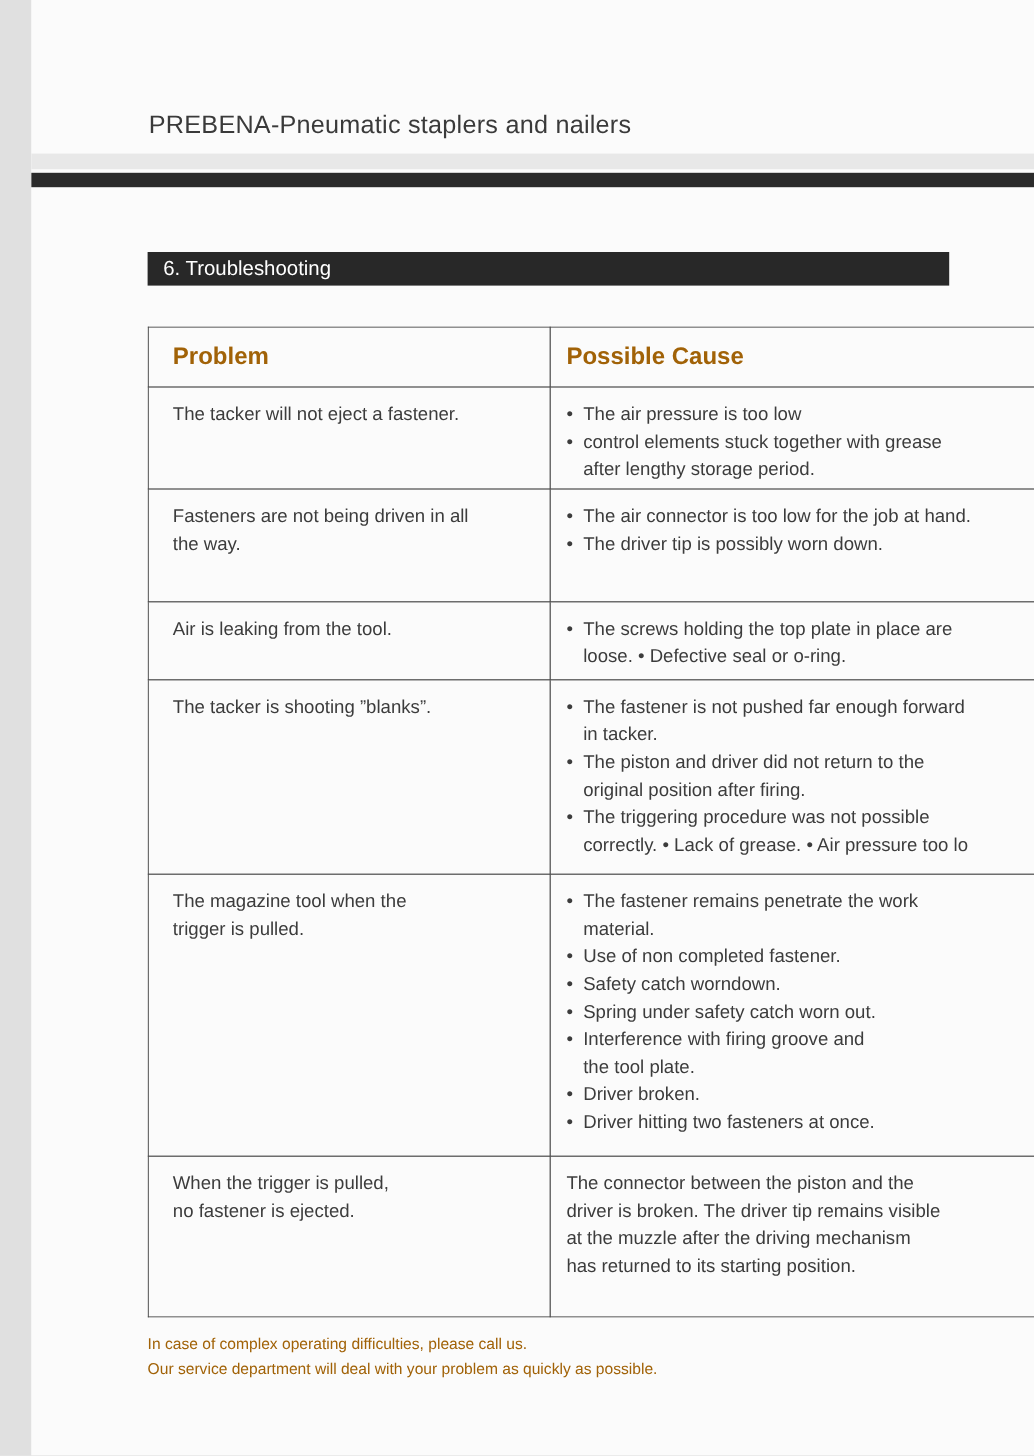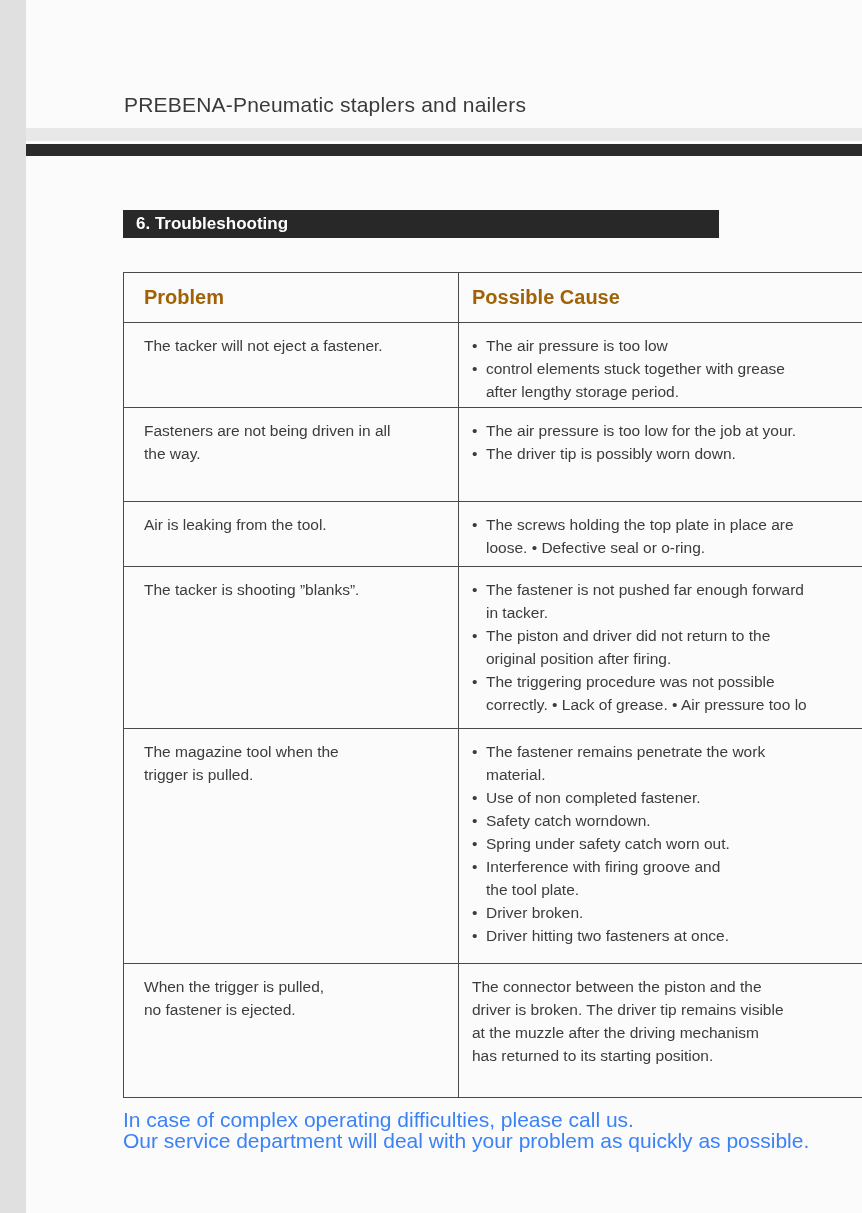--- a/index.html
+++ b/index.html
@@ -14,23 +14,23 @@
     color:var(--text);
     margin-left:26px;
   }
   .doc-title{
     position:absolute; left:98px; top:93px;
     font-size:21px; letter-spacing:.2px; color:#3a3a3a; white-space:nowrap;
   }
   .band-gray{position:absolute; left:0; top:128px; width:862px; height:13px; background:var(--band-gray);}
   .band-dark{position:absolute; left:0; top:144px; width:862px; height:12px; background:var(--band-dark);}
   .section-bar{
-    position:absolute; left:97px; top:210px; width:596px; height:28px;
+    position:absolute; left:97px; top:210px; width:668px; height:28px;
     background:var(--bar-dark); color:var(--bar-text);
-    font-size:17px; font-weight:bold; line-height:28px; padding-left:13px; box-sizing:border-box;
+    font-size:17px; font-weight:normal; line-height:28px; padding-left:13px; box-sizing:border-box;
     white-space:nowrap;
   }
   .table-wrap{position:absolute; left:97px; top:272px; width:765px; overflow:hidden;}
   table.ts{
     border-collapse:collapse; table-layout:fixed; width:800px;
     font-size:15.5px; color:var(--text);
   }
   table.ts th, table.ts td{
     border:1px solid var(--border); vertical-align:top; text-align:left;
   }
@@ -44,21 +44,21 @@
   tbody tr:nth-child(3){height:65px;}
   tbody tr:nth-child(4){height:162px;}
   tbody tr:nth-child(5){height:235px;}
   tbody tr:nth-child(6){height:134px;}
   td.problem{padding:11px 8px 0 20px;}
   td.cause{padding:11px 0 0 13px;}
   .line{line-height:23px; white-space:nowrap;}
   .line.bullet{display:flex;}
   .line.bullet .b{width:14px; flex:0 0 14px;}
   .line.cont{padding-left:14px;}
-  .footer-note{position:absolute; left:97px; top:1109px; font-size:21px; line-height:21px; color:#3b82f6;}
+  .footer-note{position:absolute; left:97px; top:1109px; font-size:13px; line-height:21px; color:#a16207;}
   .footer-note div{white-space:nowrap;}
   .page-number{
     position:absolute; left:0; top:1152px; width:862px; text-align:center;
     font-size:17px; color:#3a3a3a;
   }
 </style>
 </head>
 <body>
 
 <div class="page">
@@ -100,21 +100,21 @@
             </td>
           </tr>
           <tr>
             <td class="problem">
               <div class="line plain">Fasteners are not being driven in all</div>
               <div class="line plain">the way.</div>
             </td>
             <td class="cause">
               <div class="line bullet">
                 <span class="b">•</span>
-                <span>The air pressure is too low for the job at your.</span>
+                <span>The air connector is too low for the job at hand.</span>
               </div>
               <div class="line bullet">
                 <span class="b">•</span>
                 <span>The driver tip is possibly worn down.</span>
               </div>
             </td>
           </tr>
           <tr>
             <td class="problem">
               <div class="line plain">Air is leaking from the tool.</div>

